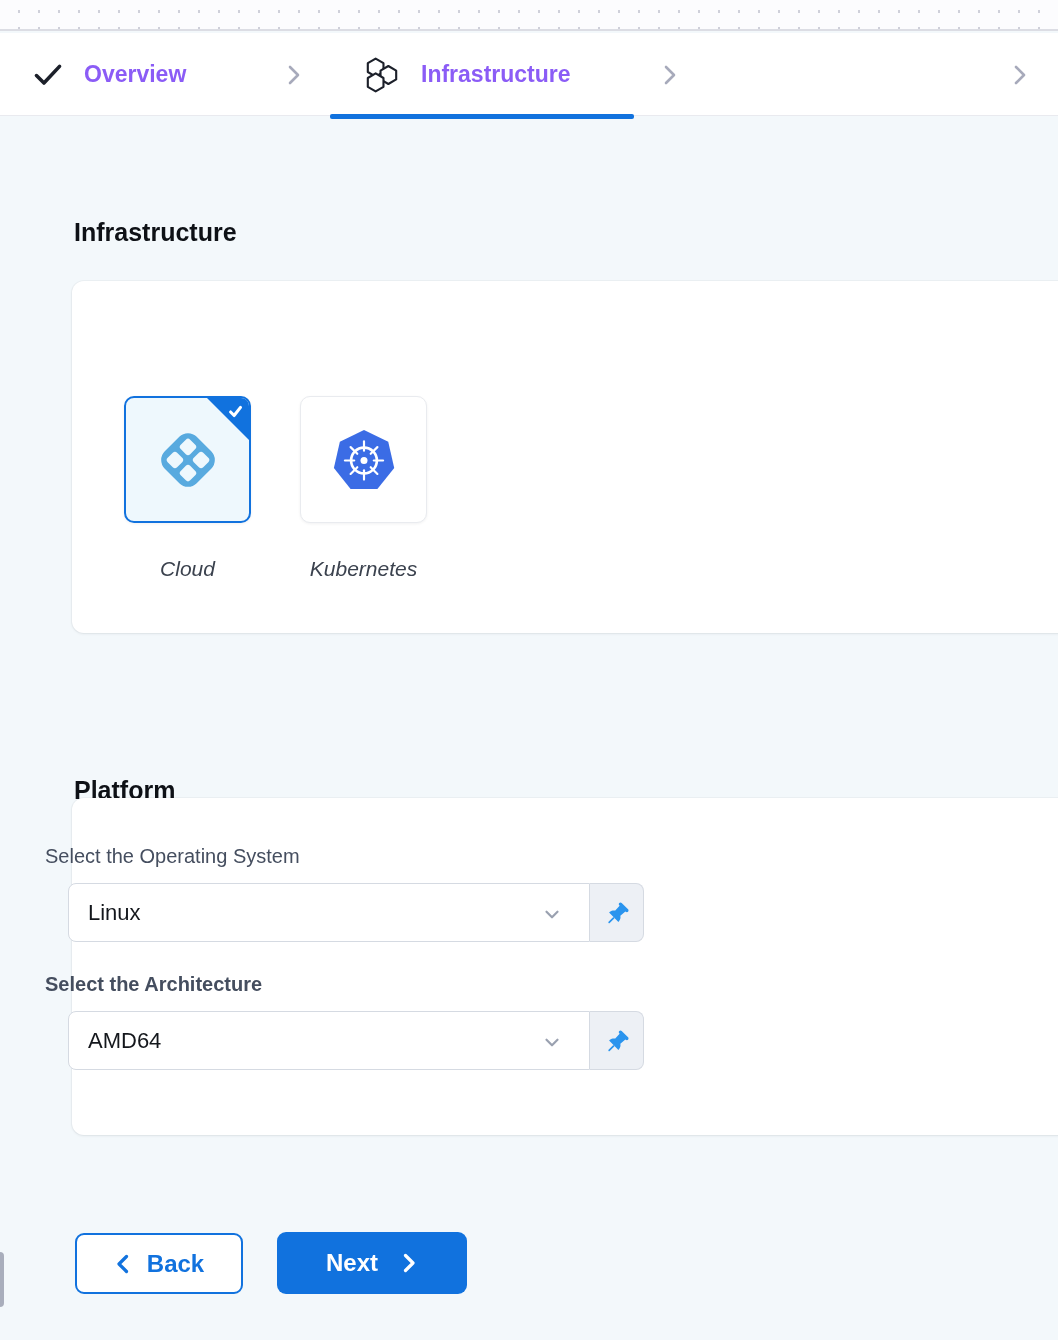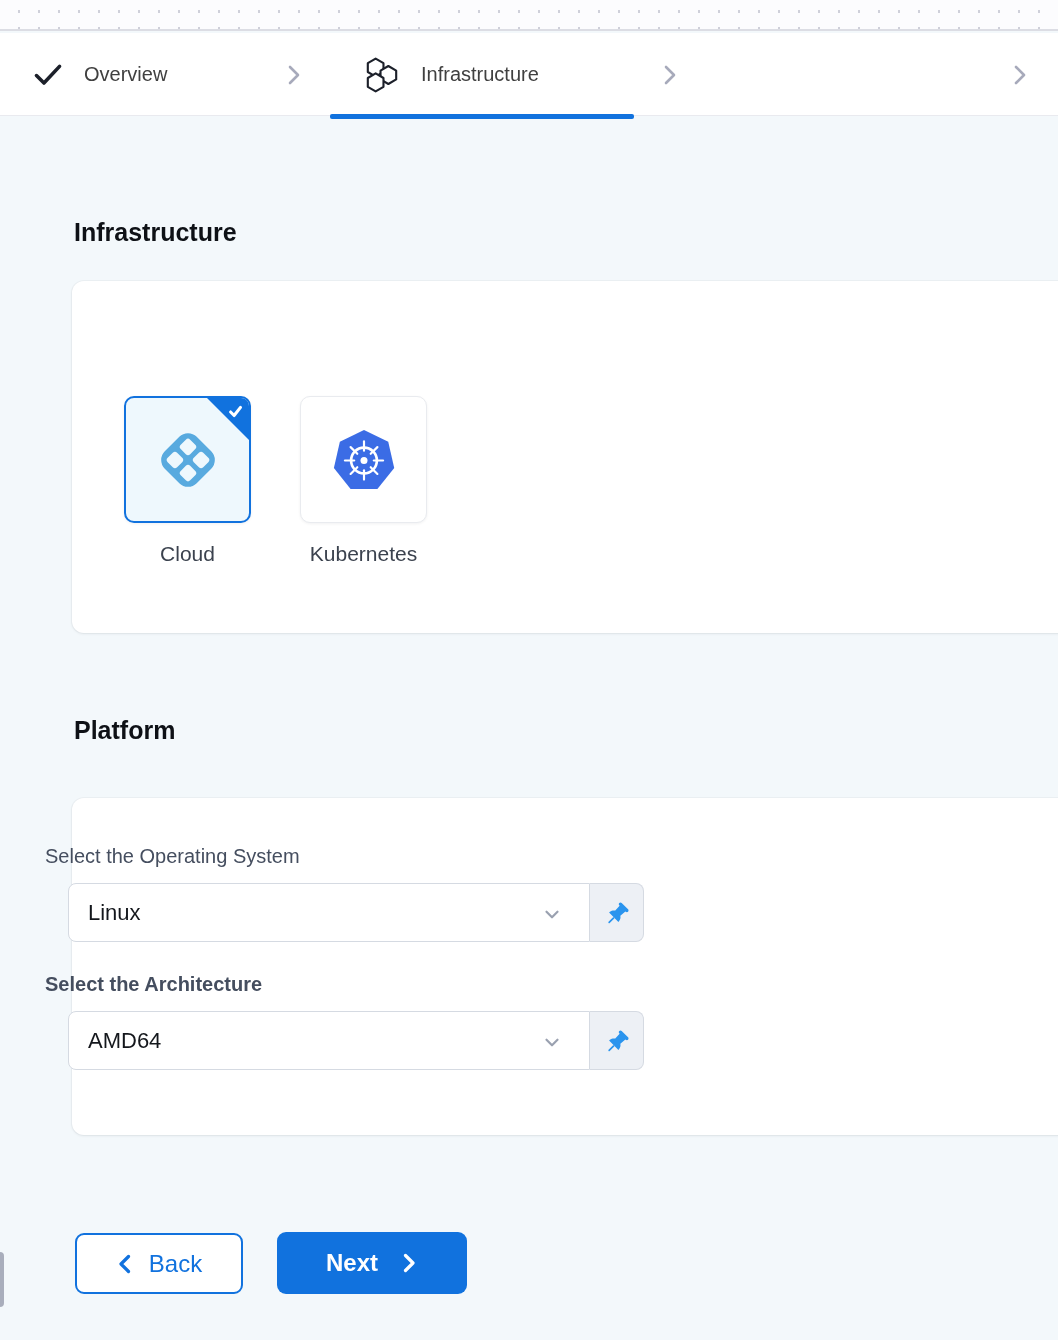--- a/index.html
+++ b/index.html
@@ -26,34 +26,34 @@
   .navbar {
     position:absolute; top:33px; left:0; right:0; height:83px;
     background:#ffffff;
     border-bottom:1px solid #e9eaef;
   }
   .step {
     position:absolute; top:0; height:83px;
     display:flex; align-items:center; gap:21px;
     cursor:pointer;
   }
-  .step-label { font-size:20px; font-weight:400; color:#404040; white-space:nowrap; }
+  .step-label { font-size:23px; font-weight:700; color:#8b5cf6; white-space:nowrap; }
   .sep { position:absolute; top:0; height:83px; display:flex; align-items:center; }
   .active-underline {
     position:absolute; top:114px; left:330px; width:304px; height:5px;
     background:#1172de; border-radius:2px;
   }
 
   
   .section-heading {
     position:absolute; left:74px;
     font-size:25px; font-weight:700; color:#0e1116;
   }
   #infra-heading { top:218px; }
-  #platform-heading { top:716px; }
+  #platform-heading { top:776px; }
 
   
   .panel {
     position:absolute; left:72px; right:-4px;
     background:#ffffff;
     border-radius:12px 0 0 12px;
     box-shadow:0 1px 3px rgba(16,24,40,.07), 0 0 0 1px rgba(16,24,40,.03);
   }
   #infra-panel { top:281px; height:352px; }
   #platform-panel { top:798px; height:337px; }
@@ -75,21 +75,21 @@
   }
   .tile.selected {
     background:#eef8fd; border:2px solid #1172de;
   }
   .tile.selected::before {
     content:""; position:absolute; top:0; right:0;
     border-top:42px solid #1172de; border-left:42px solid transparent;
   }
   .ribbon-check { position:absolute; top:3px; right:3px; }
   .tile-label {
-    margin-top:19px; font-size:21px; color:#3b424e; white-space:nowrap;
+    margin-top:34px; font-size:21px; color:#3b424e; white-space:nowrap;font-style:italic;
   }
 
   
   .field-label {
     position:absolute; left:45px;
     font-size:20px; font-weight:500; color:#454e5f;
   }
   .select-row {
     position:absolute; left:45px; width:599px; height:59px;
     display:flex;
@@ -115,21 +115,21 @@
 
   
   .btn {
     position:absolute;
     display:flex; align-items:center; justify-content:center;
     border-radius:9px; font-size:24px; cursor:pointer;
   }
   #back-btn {
     left:75px; top:1233px; width:168px; height:61px;
     background:#ffffff; border:2px solid #1172de; color:#1172de;
-    font-weight:400; gap:15px;
+    font-weight:700; gap:15px;
   }
   #next-btn {
     left:277px; top:1232px; width:190px; height:62px;
     background:#1172de; border:none; color:#ffffff;
     font-weight:600; gap:22px;
   }
 
   
   .edge-sliver {
     position:absolute; left:0; top:1252px; width:4px; height:55px;

